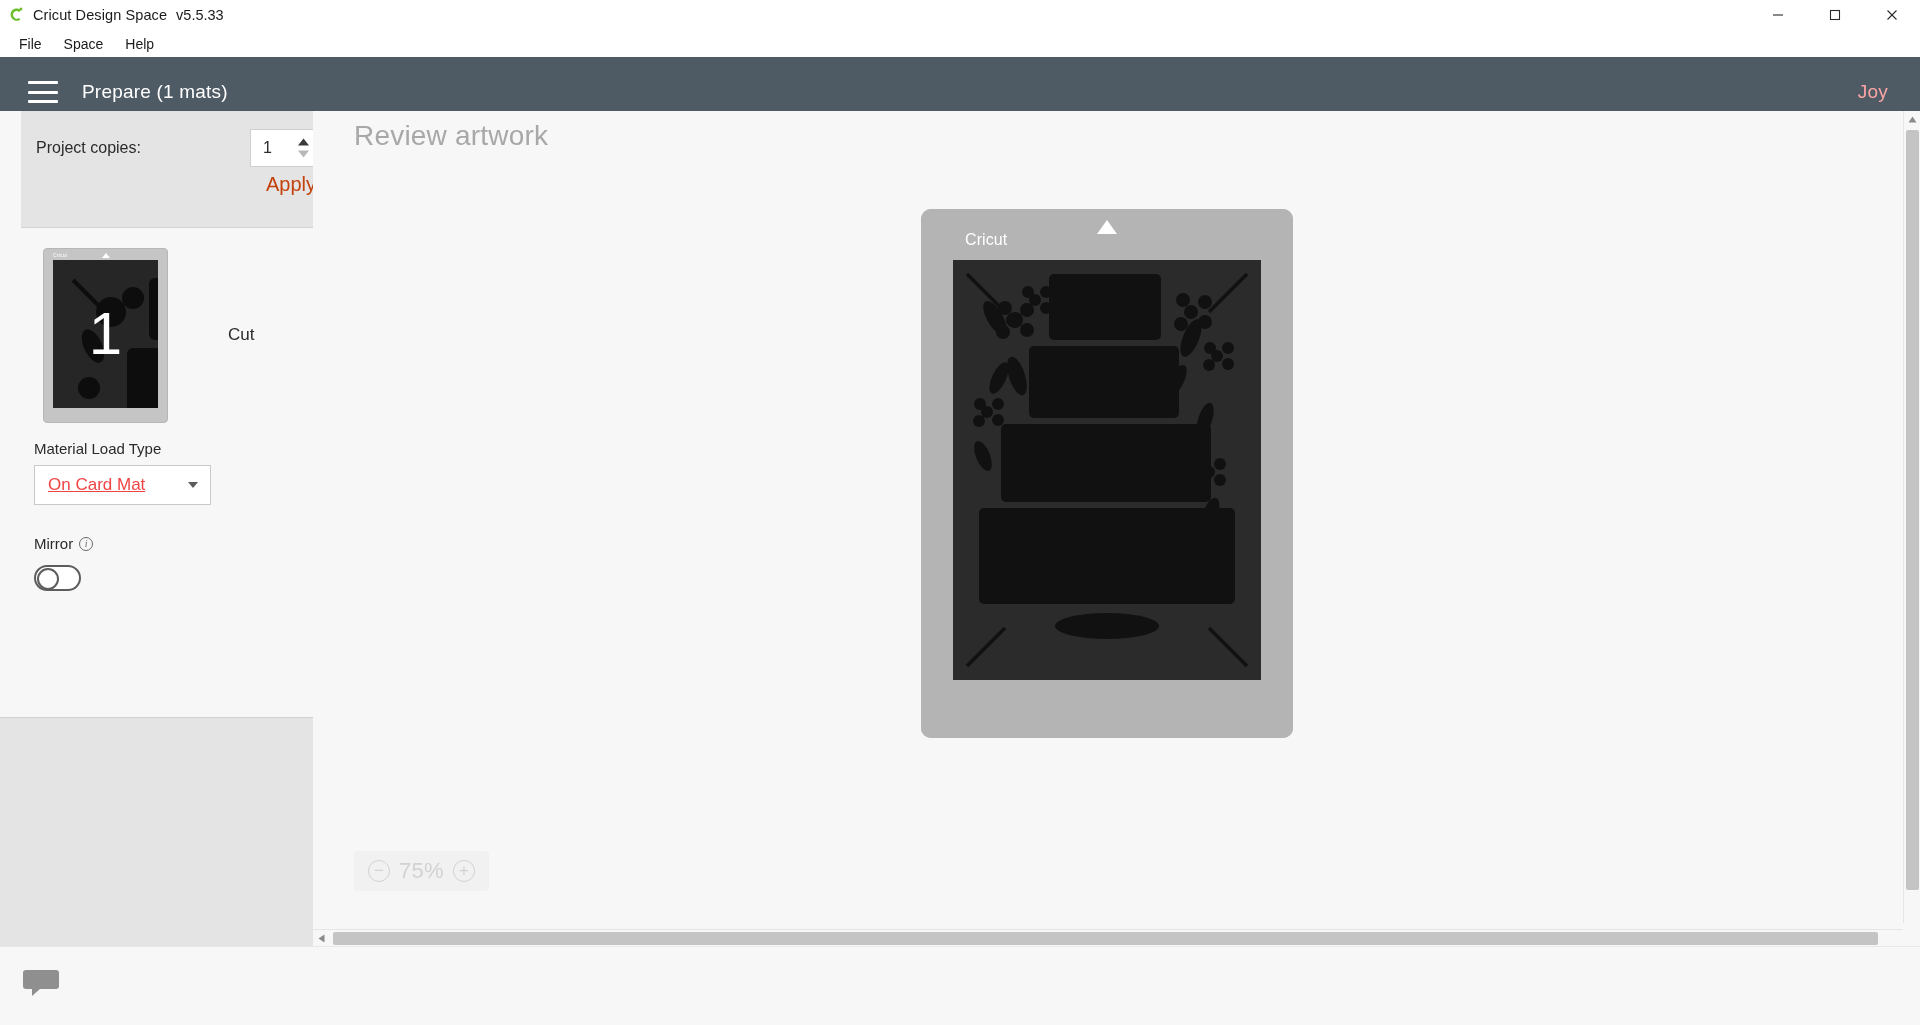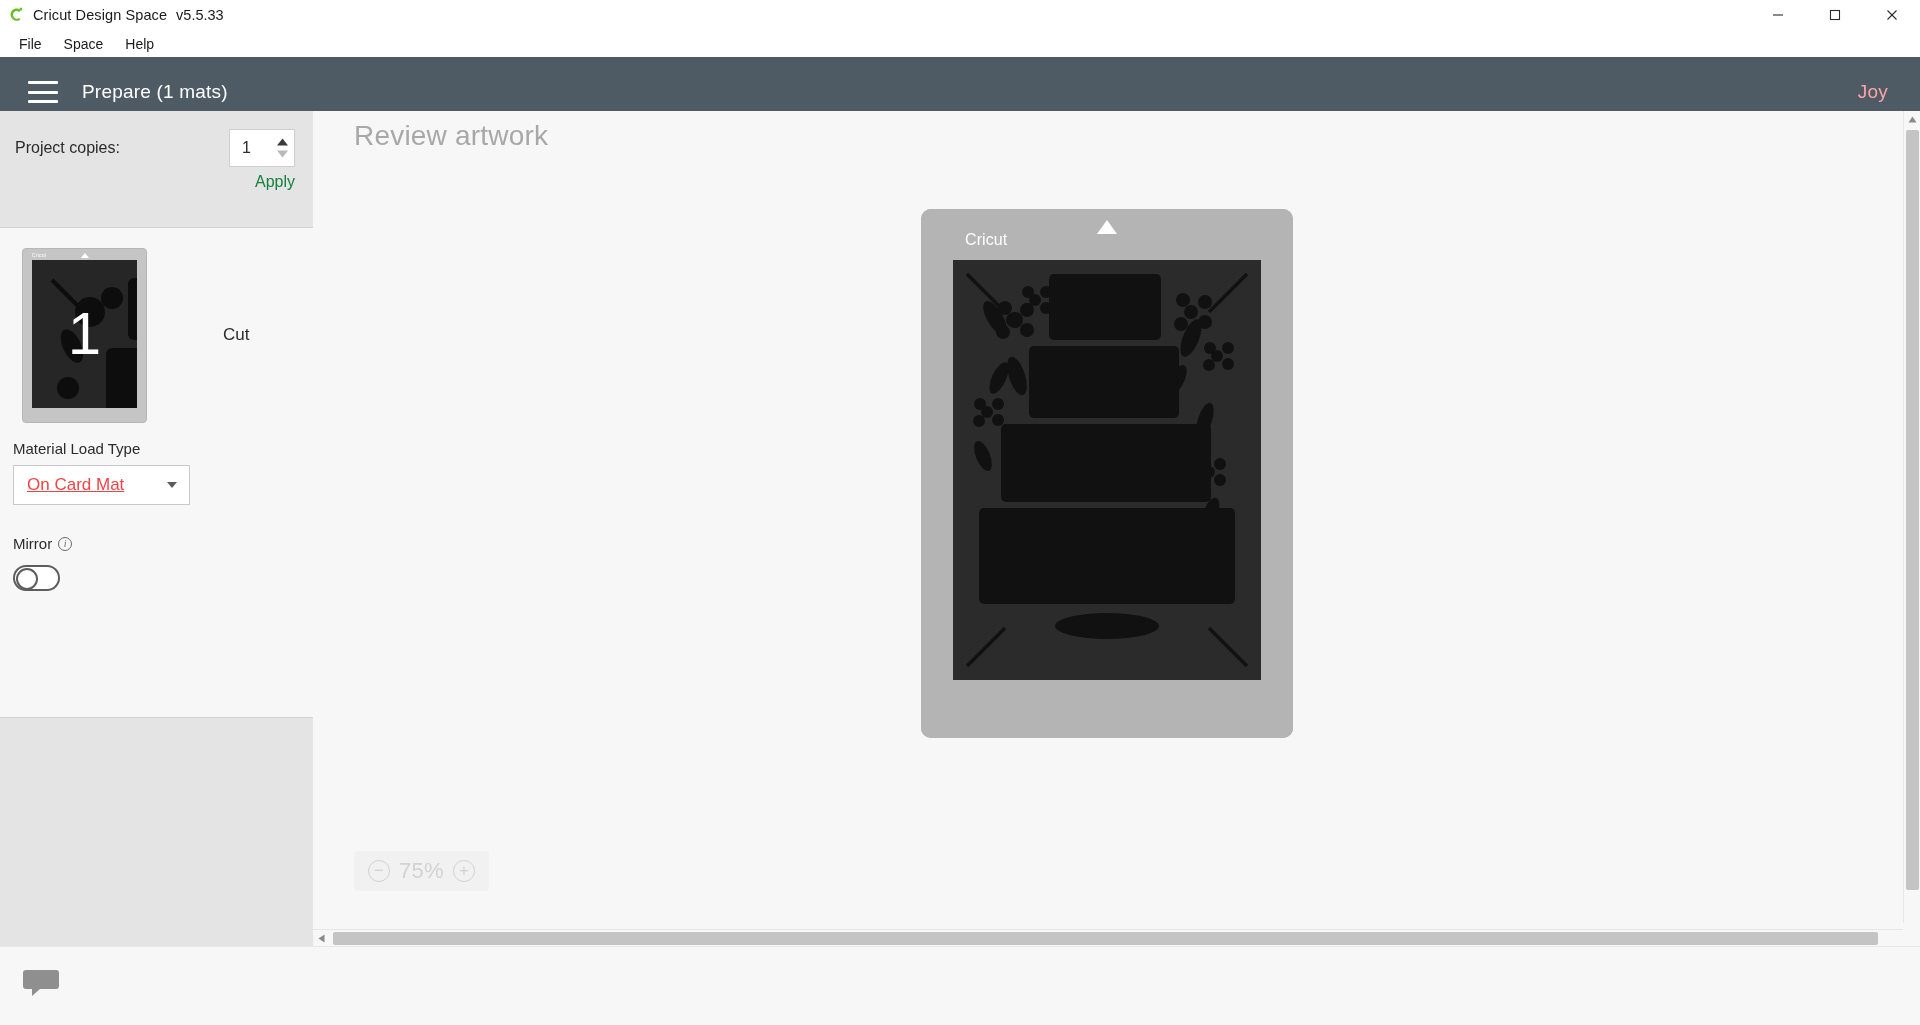--- a/index.html
+++ b/index.html
@@ -64,20 +64,21 @@
   }
   .header-machine {
     position: absolute; right: 32px; font-size: 19px; color: #fca5a5;
     letter-spacing: .2px; cursor: pointer;
   }
 
   
   .sidebar {
     position: absolute; top: 111px; left: 0; width: 313px; height: 914px;
     background: #f7f7f7;
+    padding-left: 21px;
   }
   .copies-panel {
     position: relative; width: 313px; height: 117px;
     background: #e4e4e4; border-bottom: 1px solid #d2d2d2;
   }
   .copies-row {
     display: flex; align-items: center; padding: 18px 18px 0 15px;
   }
   .copies-label { font-size: 16px; color: #2b2b2b; flex: 1 1 auto; }
   .stepper {
@@ -86,22 +87,22 @@
   }
   .stepper-value {
     font-size: 16px; color: #2b2b2b; padding-left: 12px; flex: 1 1 auto;
   }
   .stepper-arrows {
     width: 20px; height: 100%; display: flex; flex-direction: column;
     justify-content: center; align-items: center; gap: 4px; padding-right: 4px;
   }
   .stepper-arrows div { cursor: pointer; line-height: 0; }
   .apply-link {
-    position: absolute; right: 18px; top: 62px; font-size: 16px;
-    color: #15803d; cursor: pointer;
+    position: absolute; right: 18px; top: 62px; font-size: 20px;
+    color: #c2410c; cursor: pointer;
   }
 
   
   .mat-row {
     display: flex; align-items: center; padding: 14px 0 0 22px; height: 200px;
   }
   .mat-thumb {
     width: 125px; height: 175px; background: #c5c5c5; border: 1px solid #b6b6b6;
     border-radius: 4px; position: relative; padding: 11px 9px 14px 9px; cursor: pointer;
   }
@@ -117,21 +118,21 @@
   .mat-thumb-canvas {
     width: 100%; height: 100%; background: #262626; position: relative;
     overflow: hidden;
   }
   .mat-thumb-num {
     position: absolute; left: 0; top: 0; width: 100%; height: 100%;
     display: flex; align-items: center; justify-content: center;
     font-size: 60px; color: #ffffff; font-weight: 300; line-height: 1;
   }
   .mat-action-label {
-    font-size: 17px; color: #2b2b2b; margin-left: 76px;
+    font-size: 17px; color: #2b2b2b; margin-left: 60px;
   }
 
   
   .field-label {
     font-size: 15px; color: #2b2b2b; padding: 0 0 8px 13px;
   }
   .mat-load-block { padding-top: 12px; }
   .select-box {
     margin-left: 13px; width: 177px; height: 40px; background: #ffffff;
     border: 1px solid #c9c9c9; display: flex; align-items: center;

